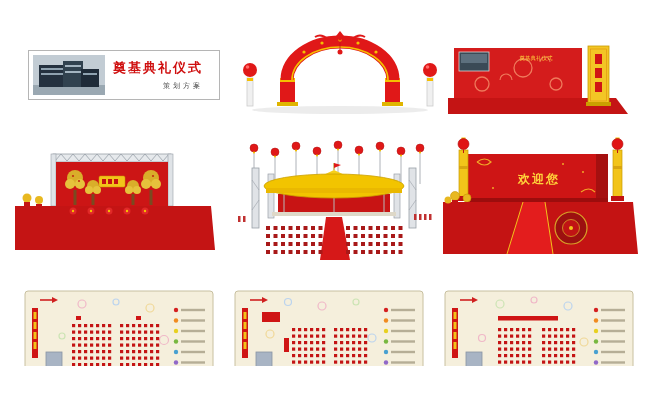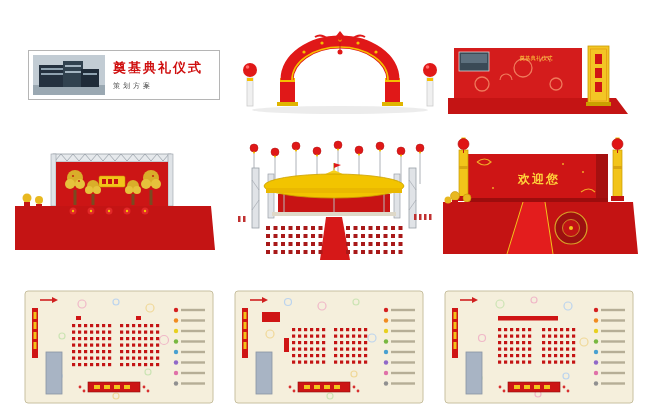--- a/index.html
+++ b/index.html
@@ -1,17 +1,17 @@
 <!DOCTYPE html>
 <html><head>
 <meta charset="utf-8">
 <style>
   html,body{margin:0;padding:0;background:#ffffff;}
-  .canvas{position:relative;width:650px;height:410px;background:#ffffff;overflow:hidden;
-          font-family:"Liberation Sans",sans-serif;}
+  .canvas{position:relative;width:650px;height:366px;background:#ffffff;overflow:hidden;
+          font-family:"Liberation Sans",sans-serif;text-align:right;}
   .panel{position:absolute;display:block;}
   svg{font-family:"Liberation Sans",sans-serif;}
   
   #header-card{left:28px;top:50px;width:192px;height:50px;border:1px solid #b5b5b5;
                box-sizing:border-box;display:flex;gap:8px;padding:4px;background:#fff;}
   .photo{width:72px;height:100%;flex:0 0 auto;}
   .card-text{display:flex;flex-direction:column;justify-content:center;min-width:0;}
   .card-title{color:#cf0f0f;font-weight:bold;font-size:13px;letter-spacing:2px;
               font-family:"DejaVu Serif","Liberation Serif",serif;white-space:nowrap;}
   .card-sub{color:#444;font-size:7px;letter-spacing:3px;margin-top:4px;}

